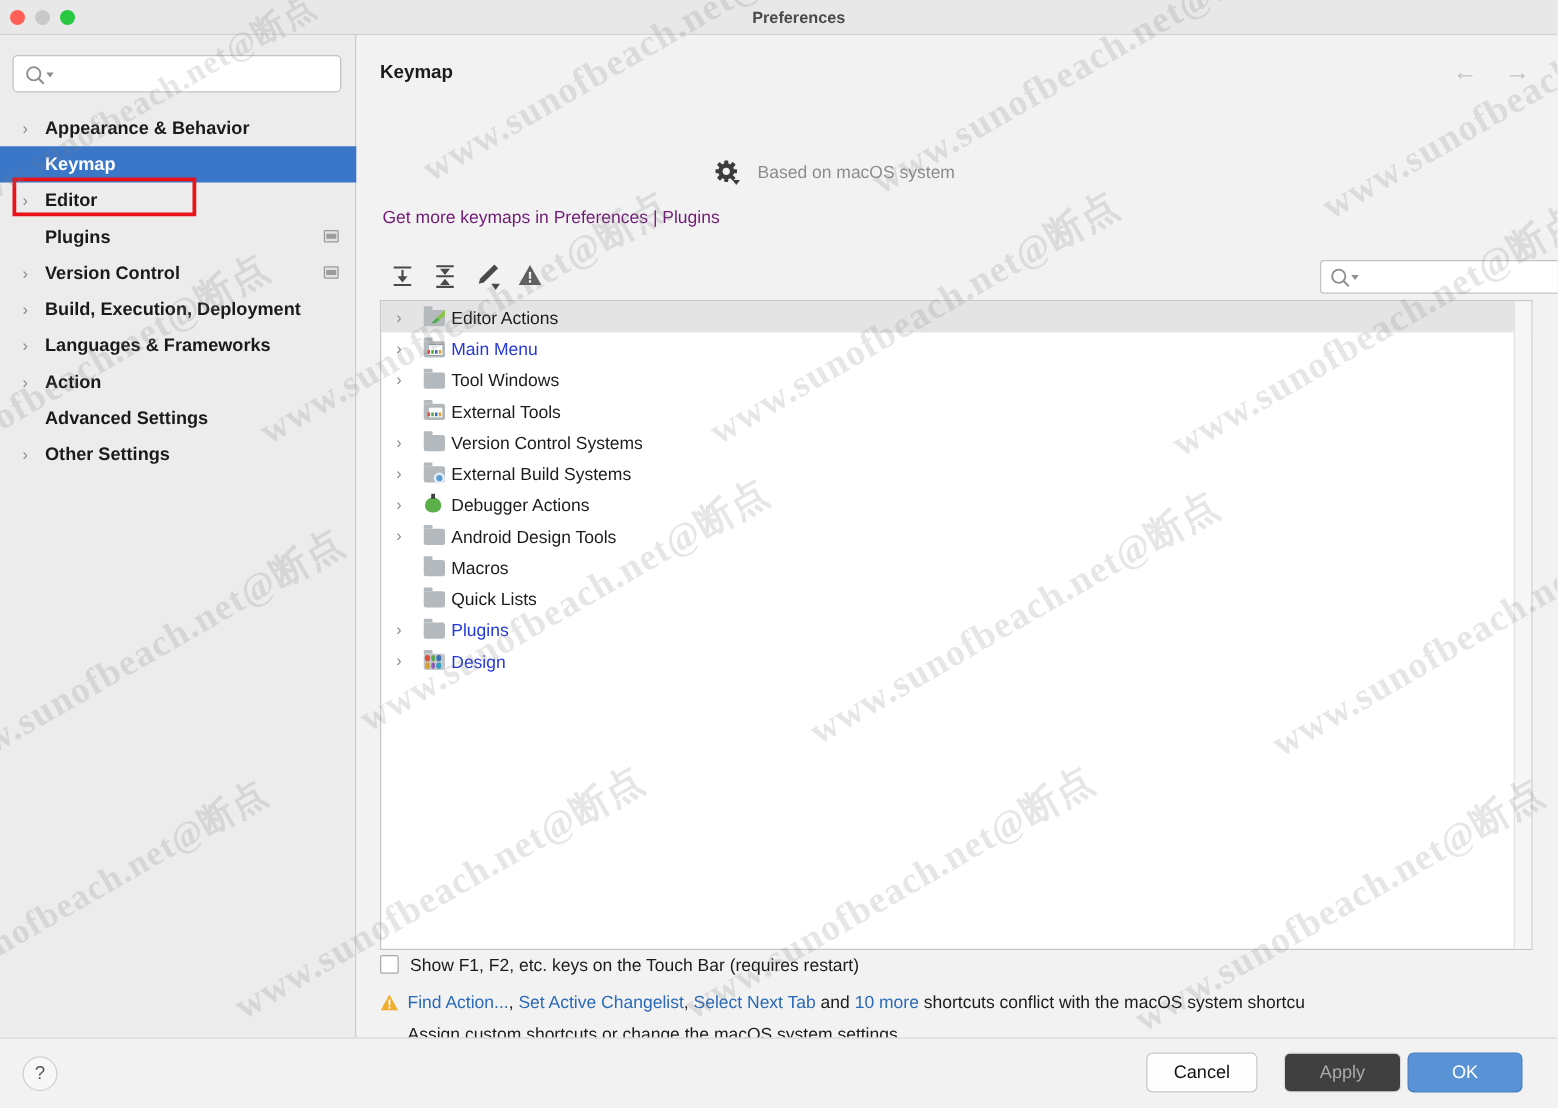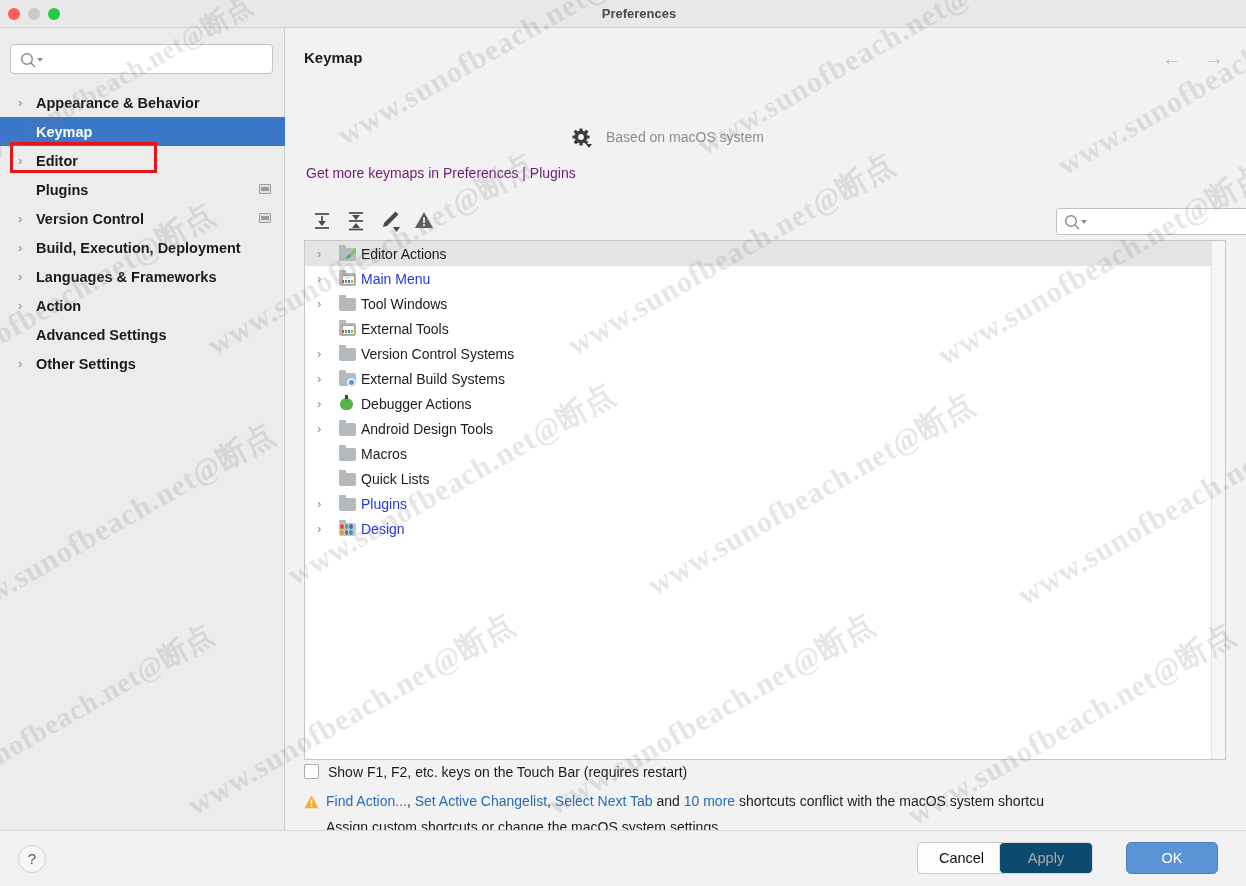--- a/index.html
+++ b/index.html
@@ -239,21 +239,21 @@
   }
   .dlg-btn{
     position:absolute; top:11px; height:32px; border-radius:5px;
     font-size:14.5px; text-align:center; line-height:30px;
   }
   #cancel-btn{
     left:917px; width:89px; background:#fefefe; border:1px solid #c8c8c8;
     color:#111;
   }
   #apply-btn{
-    left:999px; width:94px; background:#0c4a6e; border:1px solid #dcdcdc;
+    left:1027px; width:94px; background:#404040; border:1px solid #dcdcdc;
     color:#a9a9a9;
   }
   #ok-btn{
     left:1126px; width:92px; background:#5a92d6; border:1px solid #4a81c4;
     color:#ffffff;
   }
 </style>
 </head>
 <body>
 

